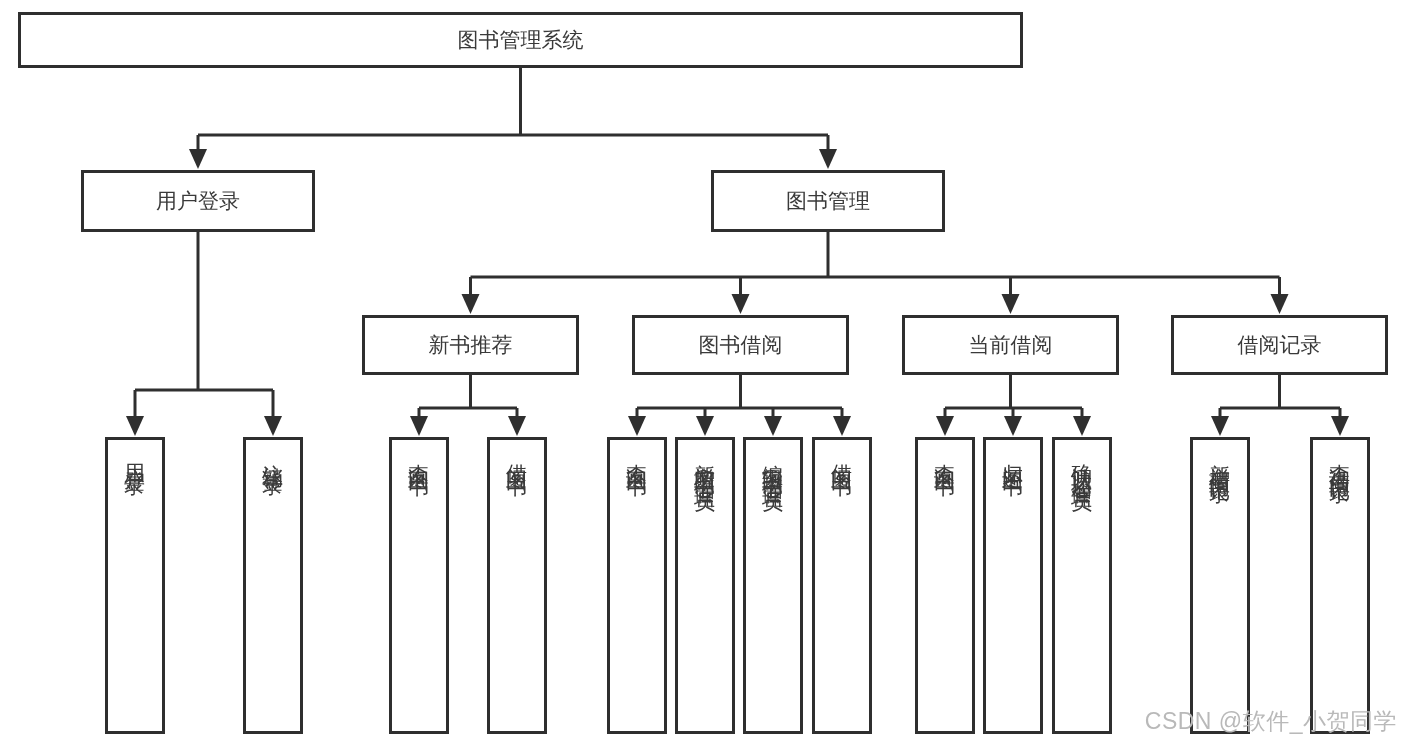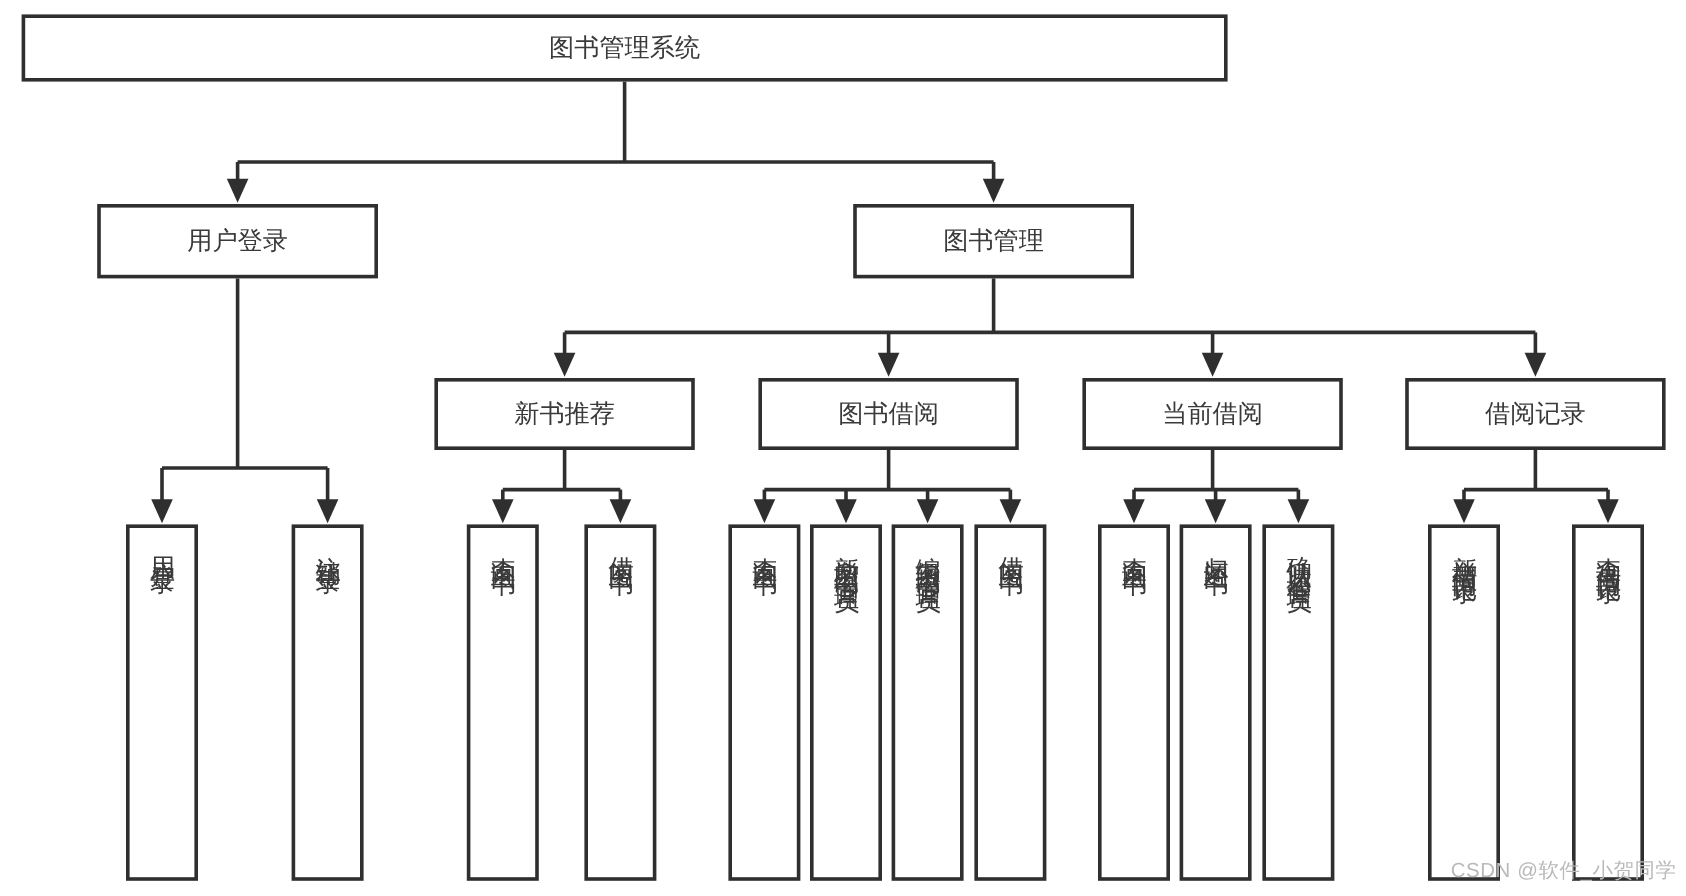--- a/index.html
+++ b/index.html
@@ -68,21 +68,21 @@
     letter-spacing: 4px;
     color: #3a3a3a;
     white-space: nowrap;
     text-align: left;
   }
   .watermark {
     position: absolute;
     right: 8px;
     bottom: 6px;
     font-family: "Liberation Sans", "DejaVu Sans", sans-serif;
-    font-size: 17px;
+    font-size: 23px;
     color: #b9b9b9;
     letter-spacing: 0.5px;
     white-space: nowrap;
     user-select: none;
   }
 </style>
 </head>
 <body>
 
 <div id="diagram-root">

